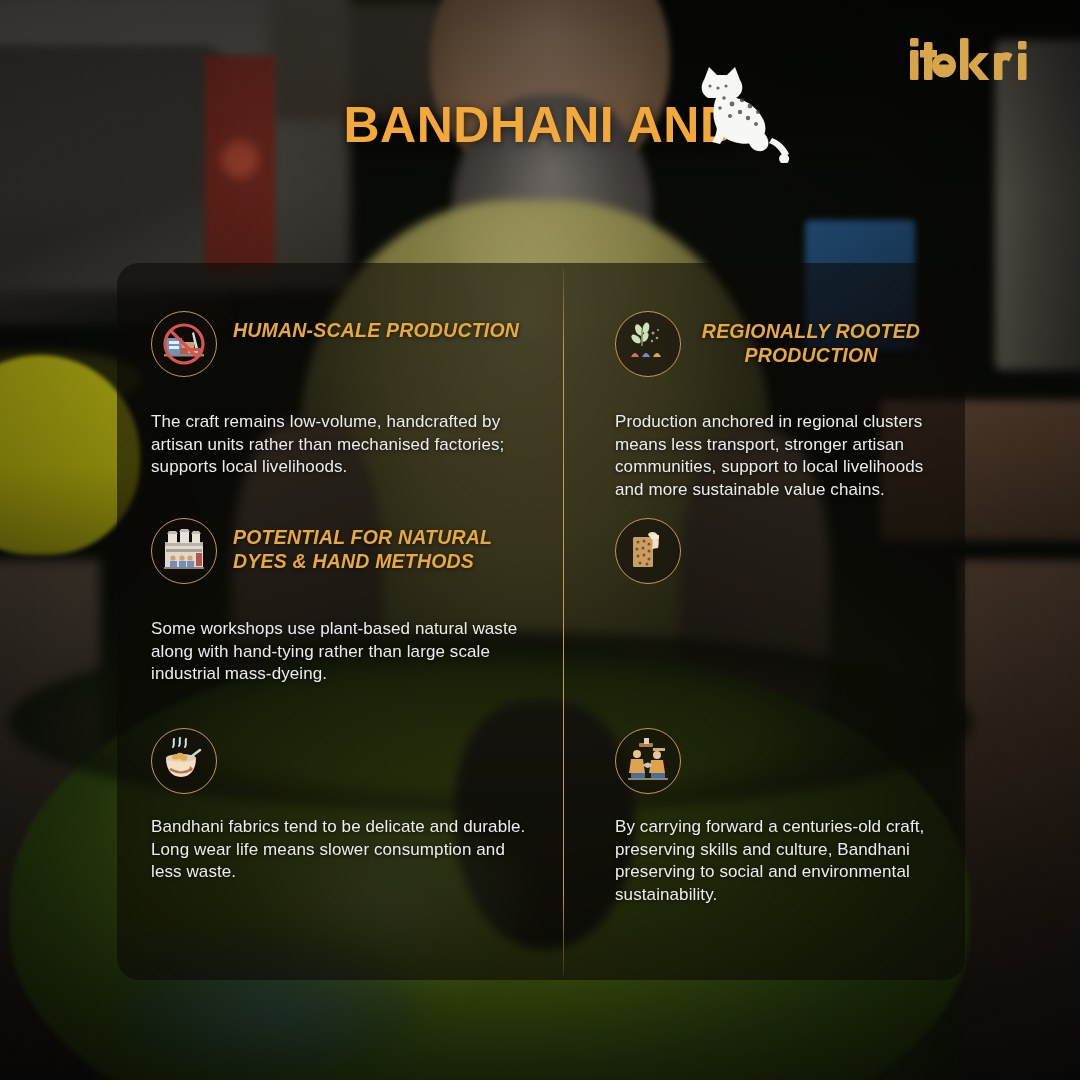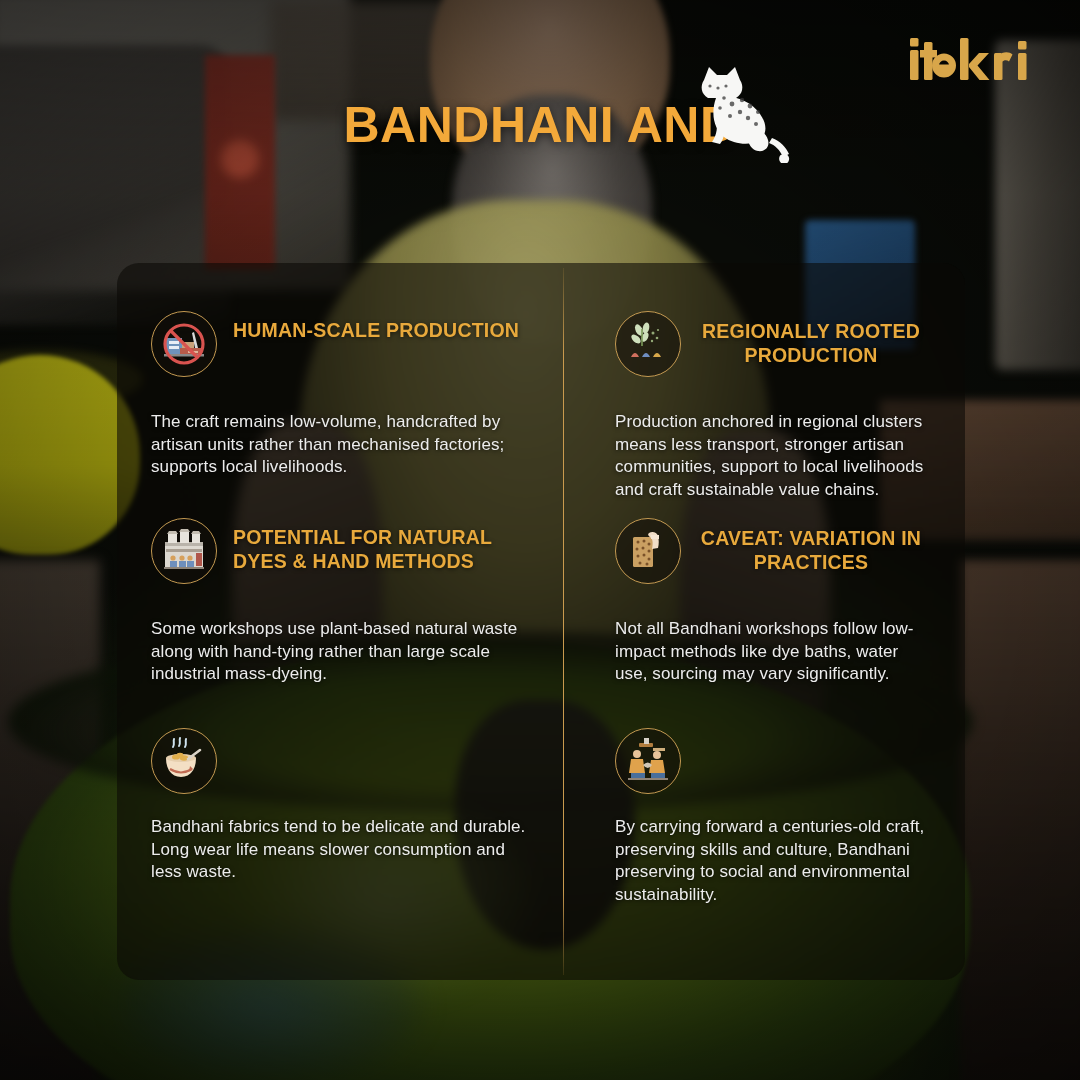--- a/index.html
+++ b/index.html
@@ -297,20 +297,21 @@
   }
   .icon-circle svg { display: block; }
   .card-title {
     color: #e8a93c;
     font-size: 19.5px;
     font-weight: 700;
     line-height: 1.22;
     letter-spacing: .2px;
     padding-top: 8px;
     text-shadow: 0 1px 4px rgba(0,0,0,.6);
+    font-style: italic;
   }
   .card.col-right .card-title { padding-top: 9px; text-align: center; }
 
   .card-body {
     margin-top: 34px;
     color: #ececec;
     font-size: 17px;
     line-height: 1.33;
     letter-spacing: .1px;
     text-shadow: 0 1px 4px rgba(0,0,0,.75);
@@ -462,21 +463,21 @@
               <circle cx="29" cy="22" r="1.2"></circle>
                 <circle cx="35" cy="11" r="1.1"></circle>
             </g>
             <path d="M8 38 q4-8 8 0z" fill="#d0705e"></path>
             <path d="M19 38 q4-8 8 0z" fill="#6f8ec0"></path>
             <path d="M30 38 q4-8 8 0z" fill="#d8a84a"></path>
           </svg>
         </div>
         <div class="card-title">REGIONALLY ROOTED PRODUCTION</div>
       </div>
-      <div class="card-body">Production anchored in regional clusters means less transport, stronger artisan communities, support to local livelihoods and craft sustainable value chains.</div>
+      <div class="card-body">Production anchored in regional clusters means less transport, stronger artisan communities, support to local livelihoods and more sustainable value chains.</div>
     </div>
 
     <div class="card col-left r2c1">
       <div class="card-head">
         <div class="icon-circle">
           <svg width="52" height="52" viewBox="0 0 52 52">
             <rect x="7" y="19" width="38" height="24" fill="#ddd8d0"></rect>
             <rect x="7" y="17" width="38" height="4" fill="#b9b3aa"></rect>
             <rect x="10" y="9" width="9" height="9" fill="#e7e3dc"></rect>
             <rect x="22" y="7" width="9" height="11" fill="#e7e3dc"></rect>
@@ -519,23 +520,21 @@
               <circle cx="15" cy="30" r="1.5"></circle>
                 <circle cx="21" cy="29" r="1.5"></circle>
                 <circle cx="26" cy="33" r="1.5"></circle>
               <circle cx="17" cy="37" r="1.5"></circle>
                 <circle cx="24" cy="38" r="1.5"></circle>
             </g>
             <path d="M26 7 c3-2 8-1 9 3 c1 4 1 8 0 12 l-6 1 c1-5 1-9-1-11 c-2-2-4-3-2-5z" fill="#f0ddc6"></path>
             <path d="M28 9 h8 v4 h-8z" fill="#f6e7d4"></path>
           </svg>
         </div>
-        <div class="card-title">CAVEAT: VARIATION IN PRACTICES</div>
-      </div>
-      <div class="card-body">Not all Bandhani workshops follow low-impact methods like dye baths, water use, sourcing may vary significantly.</div>
+      </div>
     </div>
 
     <div class="card col-left r3c1">
       <div class="card-head">
         <div class="icon-circle">
           <svg width="52" height="52" viewBox="0 0 52 52">
             <g stroke="#cfe3ef" stroke-width="2" fill="none" stroke-linecap="round">
               <path d="M15 12 c2-3 0-5 1-8"></path>
               <path d="M21 11 c2-3 0-5 1-8"></path>
               <path d="M27 12 c2-3 0-5 1-8"></path>

